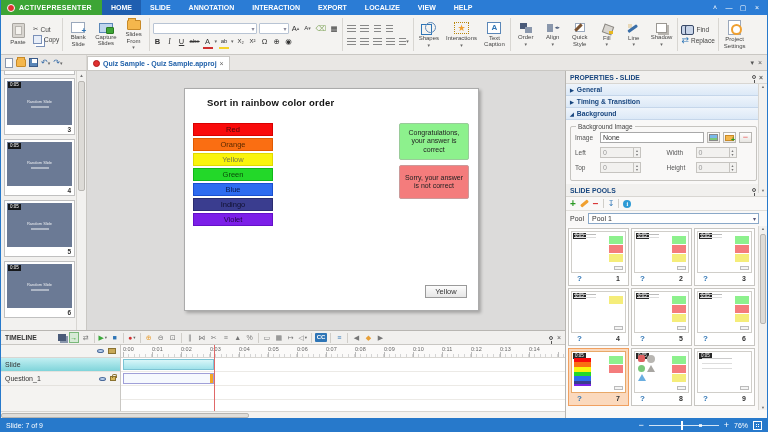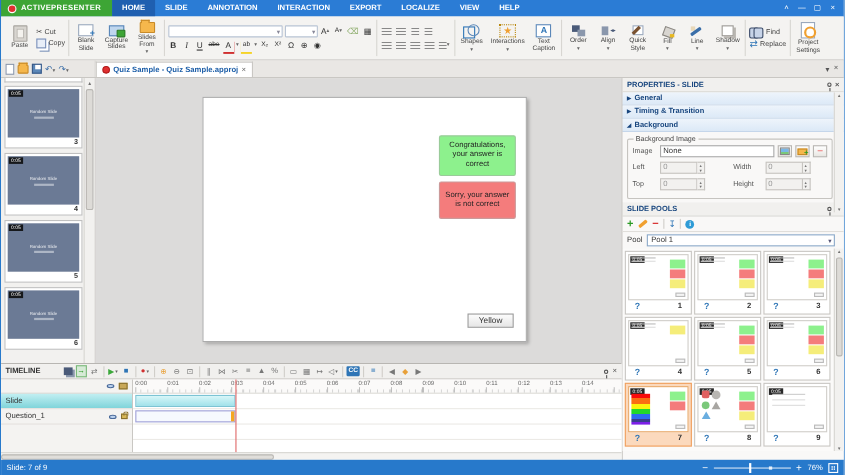--- a/index.html
+++ b/index.html
@@ -473,20 +473,30 @@
       </div>
     </div>
     <div class="vscroll">
       <span class="up">▲</span>
       <span class="thumb"></span>
     </div>
   </aside>
 
   <main id="canvas">
     <div id="slide">
+      <h1>Sort in rainbow color order</h1>
+      <div class="bars">
+        <div class="bar" style="background-color: rgb(249, 11, 11); border-color: rgb(216, 0, 0); color: rgb(74, 10, 10);">Red</div>
+        <div class="bar" style="background-color: rgb(250, 110, 18); border-color: rgb(224, 90, 0); color: rgb(90, 42, 0);">Orange</div>
+        <div class="bar" style="background-color: rgb(250, 244, 12); border-color: rgb(224, 218, 0); color: rgb(119, 119, 74);">Yellow</div>
+        <div class="bar" style="background-color: rgb(35, 216, 41); border-color: rgb(16, 184, 24); color: rgb(10, 74, 10);">Green</div>
+        <div class="bar" style="background-color: rgb(46, 108, 240); border-color: rgb(26, 80, 208); color: rgb(10, 26, 80);">Blue</div>
+        <div class="bar" style="background-color: rgb(58, 61, 143); border-color: rgb(42, 44, 112); color: rgb(16, 16, 46);">Indingo</div>
+        <div class="bar" style="background-color: rgb(124, 31, 232); border-color: rgb(100, 16, 200); color: rgb(36, 8, 74);">Violet</div>
+      </div>
       <div class="fb" id="fb-ok" style="border: 1px solid rgb(154, 203, 154); background-color: rgb(141, 241, 141);">Congratulations, your answer is correct</div>
       <div class="fb" id="fb-no" style="border: 1px solid rgb(203, 154, 154); background-color: rgb(244, 124, 124);">Sorry, your answer is not correct</div>
       <button id="submit">Yellow</button>
     </div>
   </main>
 
   <aside id="rightpanel">
     <div class="phead">
       <span>PROPERTIES - SLIDE</span>
       <span class="hctl">

